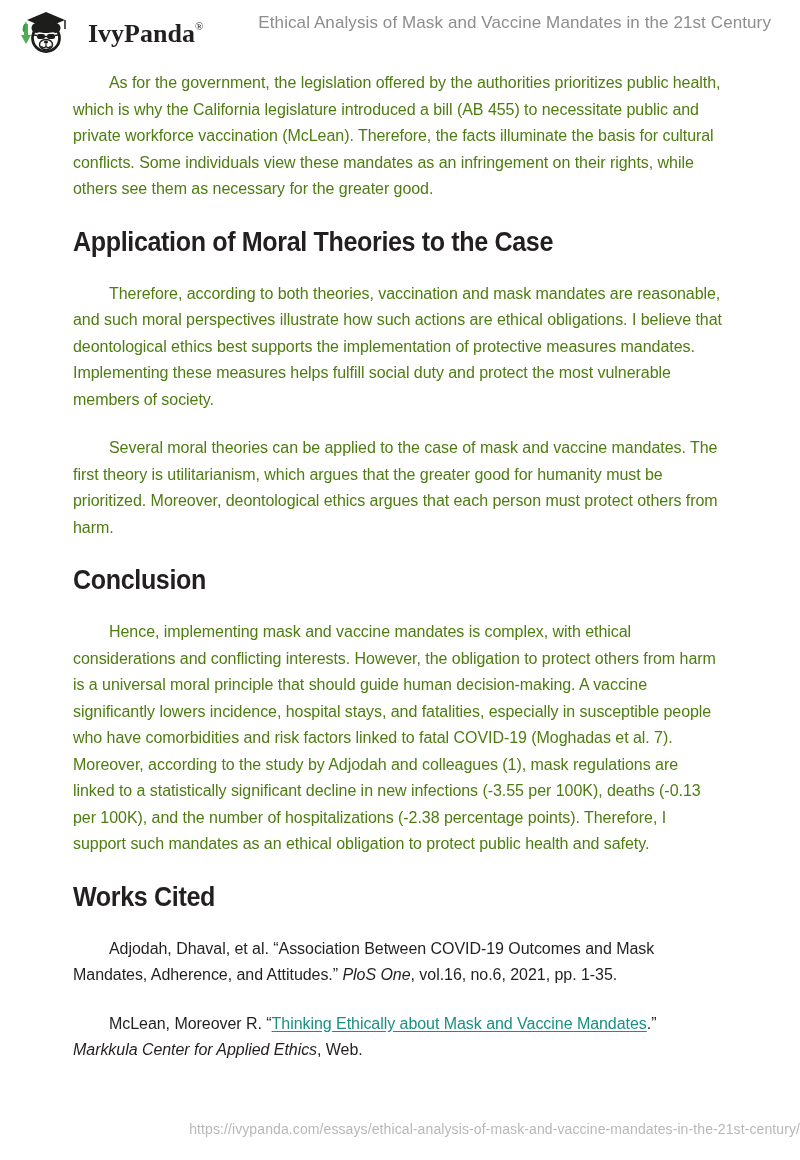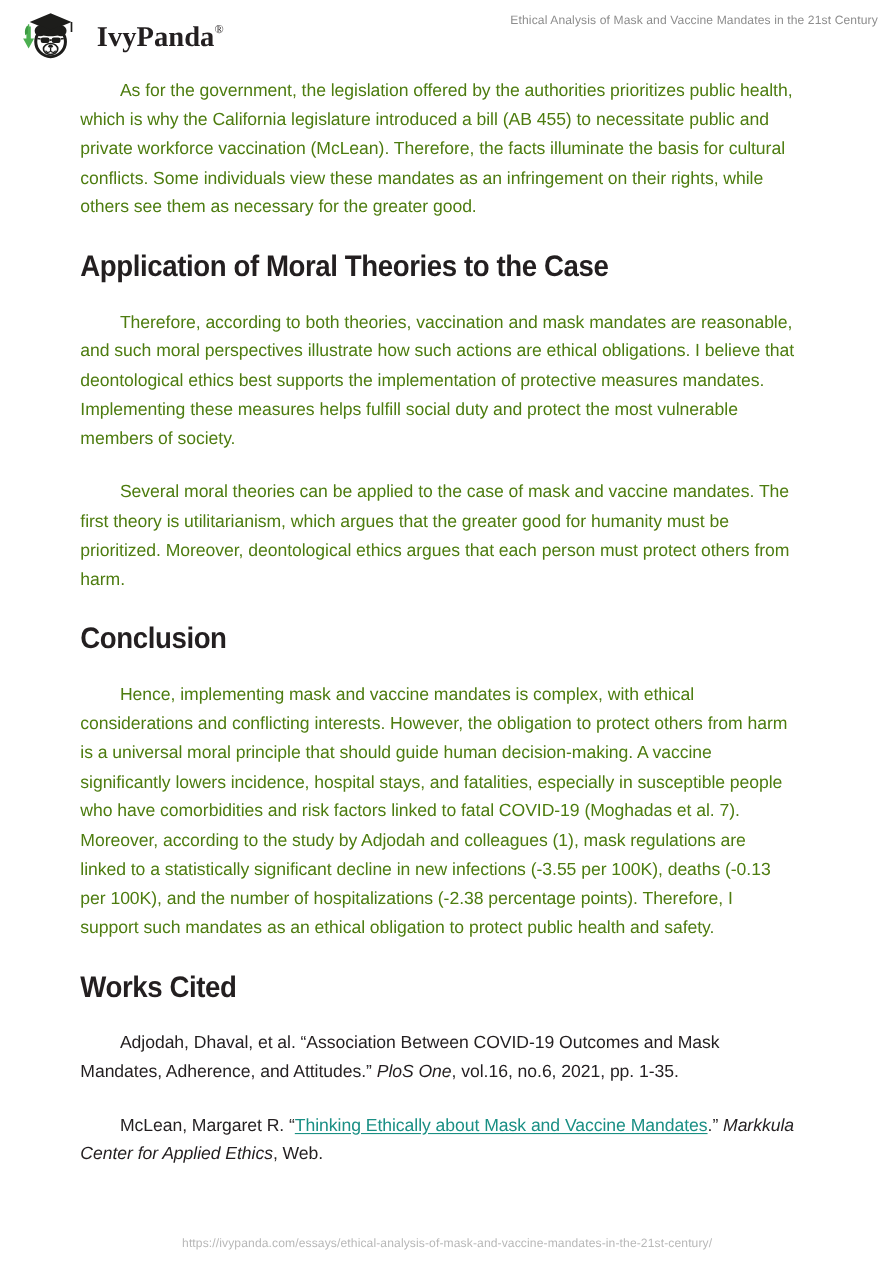--- a/index.html
+++ b/index.html
@@ -53,23 +53,23 @@
   }
   .logo-word sup {
     font-size: 11px;
     vertical-align: super;
     font-weight: normal;
     top: -2px;
     position: relative;
   }
   .header-title {
     position: absolute;
-    right: 2px;
+    right: 29px;
     top: 13px;
-    font-size: 11px;
+    font-size: 17px;
     color: #8d8d8d;
     white-space: nowrap;
     letter-spacing: 0.1px;
     margin-left: 12px;
   }
 
   
   .content {
     position: absolute;
     left: 73px;
@@ -112,22 +112,22 @@
     text-decoration: underline;
     text-underline-offset: 2px;
   }
 
   
   .footer-url {
     position: absolute;
     left: 0;
     right: 0;
     bottom: 23px;
-    text-align: center;
-    font-size: 11px;
+    text-align: right;
+    font-size: 14px;
     color: #b8b8b8;
     letter-spacing: 0.1px;
     padding-left: 13px;
   }
 </style>
 </head>
 <body>
 
 <div class="page">
 
@@ -181,19 +181,19 @@
     <p class="para">Several moral theories can be applied to the case of mask and vaccine mandates. The first theory is utilitarianism, which argues that the greater good for humanity must be prioritized. Moreover, deontological ethics argues that each person must protect others from harm.</p>
 
     <h2 class="section-heading heading-tight-top">Conclusion</h2>
 
     <p class="para">Hence, implementing mask and vaccine mandates is complex, with ethical considerations and conflicting interests. However, the obligation to protect others from harm is a universal moral principle that should guide human decision-making. A vaccine significantly lowers incidence, hospital stays, and fatalities, especially in susceptible people who have comorbidities and risk factors linked to fatal COVID-19 (Moghadas et al. 7). Moreover, according to the study by Adjodah and colleagues (1), mask regulations are linked to a statistically significant decline in new infections (-3.55 per 100K), deaths (-0.13 per 100K), and the number of hospitalizations (-2.38 percentage points). Therefore, I support such mandates as an ethical obligation to protect public health and safety.</p>
 
     <h2 class="section-heading heading-tight-top">Works Cited</h2>
 
     <p class="citation"><span>Adjodah, Dhaval, et al. “Association Between COVID-19 Outcomes and Mask Mandates, Adherence, and Attitudes.” </span><span class="ital">PloS One</span><span>, vol.16, no.6, 2021, pp. 1-35.</span></p>
 
-    <p class="citation"><span>McLean, Margaret R. “</span><a class="cite-link" href="#">Thinking Ethically about Mask and Vaccine Mandates</a><span>.” </span><span class="ital">Markkula Center for Applied Ethics</span><span>, Web.</span></p>
+    <p class="citation"><span>McLean, Moreover R. “</span><a class="cite-link" href="#">Thinking Ethically about Mask and Vaccine Mandates</a><span>.” </span><span class="ital">Markkula Center for Applied Ethics</span><span>, Web.</span></p>
 
   </div>
 
   <div class="footer-url">https://ivypanda.com/essays/ethical-analysis-of-mask-and-vaccine-mandates-in-the-21st-century/</div>
 
 </div>
 
 </body></html>

